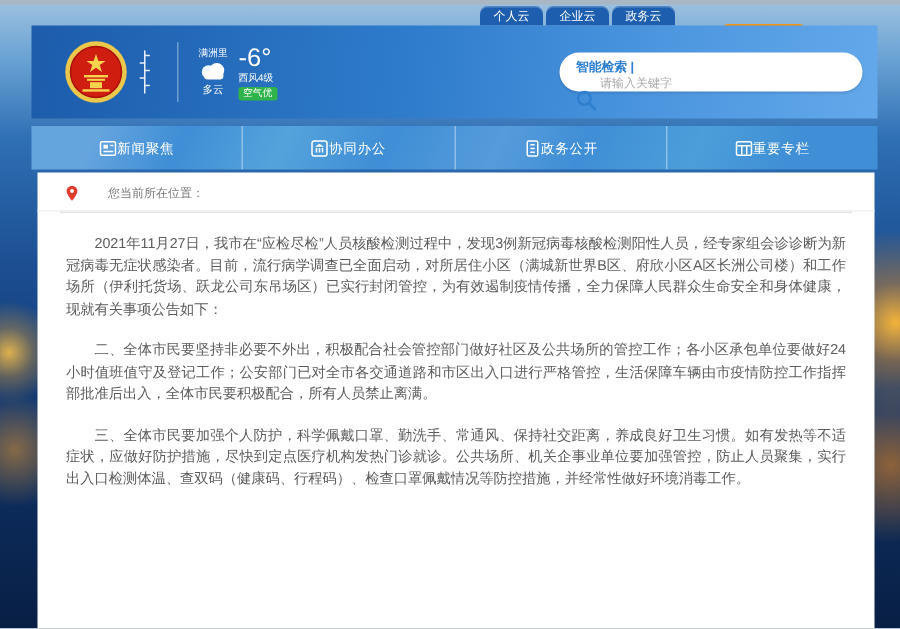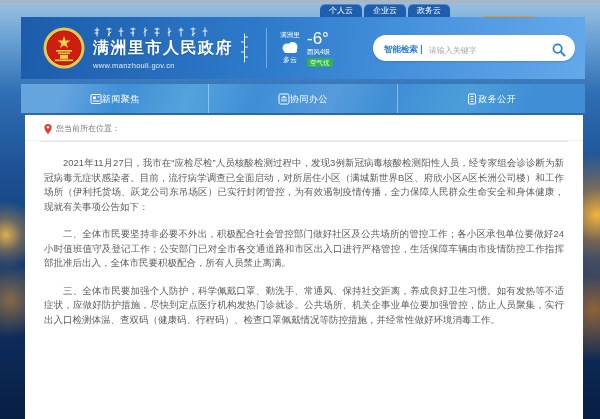--- a/index.html
+++ b/index.html
@@ -41,40 +41,40 @@
   .weather { display:flex; align-items:center; gap:7px; color:#fff; cursor:pointer; }
   .w-left { display:flex; flex-direction:column; align-items:center; }
   .w-city { font-size:6.5px; margin-bottom:1px; }
   .w-cond { font-size:7px; margin-top:1px; }
   .w-right { display:flex; flex-direction:column; align-items:flex-start; }
   .w-temp { font-size:17px; font-weight:300; line-height:17px; }
   .w-wind { font-size:6.5px; margin-top:1px; }
   .w-air { background:#2fb44b; color:#fff; font-size:6.5px; padding:0 3px; border-radius:2px; margin-top:1px; line-height:9px; }
 
   .search { margin-left:auto; margin-right:10px; width:202px; height:26px; background:#fff; border-radius:14px;
-    display:flex; align-items:center; padding:4px 9px 0 11px; box-shadow:0 1px 2px rgba(0,0,0,.15); }
+    display:flex; padding:4px 9px 0 11px; box-shadow:0 1px 2px rgba(0,0,0,.15);flex-direction:column; }
   .s-label { color:#2e7fd0; font-size:8.5px; font-weight:bold; white-space:nowrap; }
-  .search input { border:none; outline:none; flex:1; min-width:0; font-size:8px; margin-left:6px; background:transparent;
+  .search input { border:none; outline:none; flex:1; min-width:0; font-size:8px; margin-left:16px; background:transparent;
     font-family:Liberation Serif, serif; color:#333; }
   .search input::placeholder { color:#aaa; }
   .s-icon { flex:0 0 auto; cursor:pointer; }
 
   
   .nav { position:absolute; top:84px; left:0; width:100%; height:29px; display:flex;
     background-color:#3f8ed6;
     background-image:linear-gradient(115deg, rgba(255,255,255,.20) 8%, transparent 18%, rgba(150,225,235,.25) 30%, transparent 42%, rgba(255,255,255,.12) 55%, transparent 65%, rgba(120,215,230,.22) 78%, transparent 90%);
   }
   .nav-item { flex:1; display:flex; align-items:center; justify-content:center;
     border-right:1px solid rgba(255,255,255,.38); color:#fff; cursor:pointer; }
   .nav-item:last-child { border-right:none; }
   .nav-label { font-size:9px; margin-top:1px; letter-spacing:.5px; }
 
   
   .panel { position:absolute; top:115px; left:4px; width:558px; height:304px; background:#fff; }
-  .breadcrumb { display:flex; align-items:center; gap:4px; padding:8px 10px 6px 19px;
+  .breadcrumb { display:flex; align-items:center; gap:20px; padding:8px 10px 6px 19px;
     font-size:8px; color:#777; border-bottom:1px solid #f2f2f2; }
   .crumb-trail { color:#777; cursor:pointer; }
   .title { text-align:center; font-size:12.5px; color:#333; font-weight:bold; margin:13px 12px 10px; letter-spacing:.5px; }
   .title-rule { border:none; border-top:1px solid #e5e5e5; margin:0 15px 12px; }
   .content { padding:2px 19px 0; font-size:9.5px; color:#5c5c5c; line-height:14.5px; text-align:justify; }
   .content p { text-indent:2em; margin-bottom:13px; }
 </style>
 </head>
 <body>
 
@@ -97,38 +97,20 @@
         <svg class="emblem" viewBox="0 0 42 42">
           <circle cx="21" cy="21" r="20.5" fill="#e9c84b"></circle>
           <circle cx="21" cy="21" r="17" fill="#cf1d10"></circle>
           <circle cx="21" cy="21" r="17" fill="none" stroke="#a81208" stroke-width="1"></circle>
           <polygon fill="#f6d34c" points="21,9 22.6,13.6 27.4,13.6 23.5,16.4 25,21 21,18.2 17,21 18.5,16.4 14.6,13.6 19.4,13.6"></polygon>
           <rect x="13" y="23" width="16" height="1.6" fill="#f6d34c"></rect>
           <rect x="15" y="25.5" width="12" height="1.4" fill="#f6d34c"></rect>
           <rect x="17" y="27.8" width="8" height="4" fill="#f6d34c"></rect>
           <rect x="12" y="32.5" width="18" height="1.6" fill="#f6d34c"></rect>
         </svg>
-        <div class="logo-text">
-          <svg class="mong-row" width="118" height="10" viewBox="0 0 118 10">
-            <g stroke="#fff" stroke-width="1" fill="none" stroke-linecap="round">
-              <path d="M4 1 v8 M2 3 h4 M2 6 h3"></path>
-              <path d="M16 1 v8 M14 2 h4 M18 5 l-3 3"></path>
-              <path d="M28 1 v8 M26 4 h4"></path>
-              <path d="M40 1 v8 M38 2 h4 M38 6 h3"></path>
-              <path d="M52 1 v8 M54 3 l-3 2"></path>
-              <path d="M64 1 v8 M62 2 h4 M62 6 h4"></path>
-              <path d="M76 1 v8 M78 4 l-3 2"></path>
-              <path d="M88 1 v8 M86 3 h4"></path>
-              <path d="M100 1 v8 M98 2 h4 M102 6 l-3 2"></path>
-              <path d="M112 1 v8 M110 4 h4"></path>
-            </g>
-          </svg>
-          <div class="site-name">满洲里市人民政府</div>
-          <div class="site-url">www.manzhouli.gov.cn</div>
-        </div>
         <svg class="mong-vert" width="9" height="30" viewBox="0 0 9 30">
           <g stroke="#fff" stroke-width="1" fill="none" stroke-linecap="round">
             <path d="M4.5 1 v28"></path>
             <path d="M4.5 4 h3 M4.5 9 h-3 M4.5 14 h3 M4.5 19 h-3 M4.5 24 h3"></path>
           </g>
         </svg>
       </div>
 
       <div class="hdr-divider"></div>
 
@@ -181,20 +163,29 @@
       </div>
       <div class="nav-item">
         <svg width="12" height="12" viewBox="0 0 12 12">
           <rect x="2.5" y="1" width="7" height="10" rx="1" fill="none" stroke="#fff" stroke-width="1"></rect>
           <line x1="4.5" y1="3.5" x2="7.5" y2="3.5" stroke="#fff" stroke-width="1"></line>
           <line x1="4.5" y1="6" x2="7.5" y2="6" stroke="#fff" stroke-width="1"></line>
           <line x1="4.5" y1="8.5" x2="7.5" y2="8.5" stroke="#fff" stroke-width="1"></line>
         </svg>
         <span class="nav-label">政务公开</span>
       </div>
+      <div class="nav-item">
+        <svg width="12" height="12" viewBox="0 0 12 12">
+          <rect x="1" y="1.5" width="10" height="9" rx="1" fill="none" stroke="#fff" stroke-width="1"></rect>
+          <line x1="1.5" y1="4.2" x2="10.5" y2="4.2" stroke="#fff" stroke-width="1"></line>
+          <line x1="4.5" y1="4.2" x2="4.5" y2="10" stroke="#fff" stroke-width="1"></line>
+          <line x1="7.8" y1="4.2" x2="7.8" y2="10" stroke="#fff" stroke-width="1"></line>
+        </svg>
+        <span class="nav-label">重要专栏</span>
+      </div>
     </div>
 
     <div class="panel">
       <div class="breadcrumb">
         <svg width="8" height="10" viewBox="0 0 8 10">
           <path d="M4 0 C1.8 0 0.4 1.6 0.4 3.4 C0.4 5.8 4 10 4 10 C4 10 7.6 5.8 7.6 3.4 C7.6 1.6 6.2 0 4 0 Z" fill="#e23b2e"></path>
           <circle cx="4" cy="3.3" r="1.3" fill="#fff"></circle>
         </svg>
         <span>您当前所在位置：</span>
       </div>

